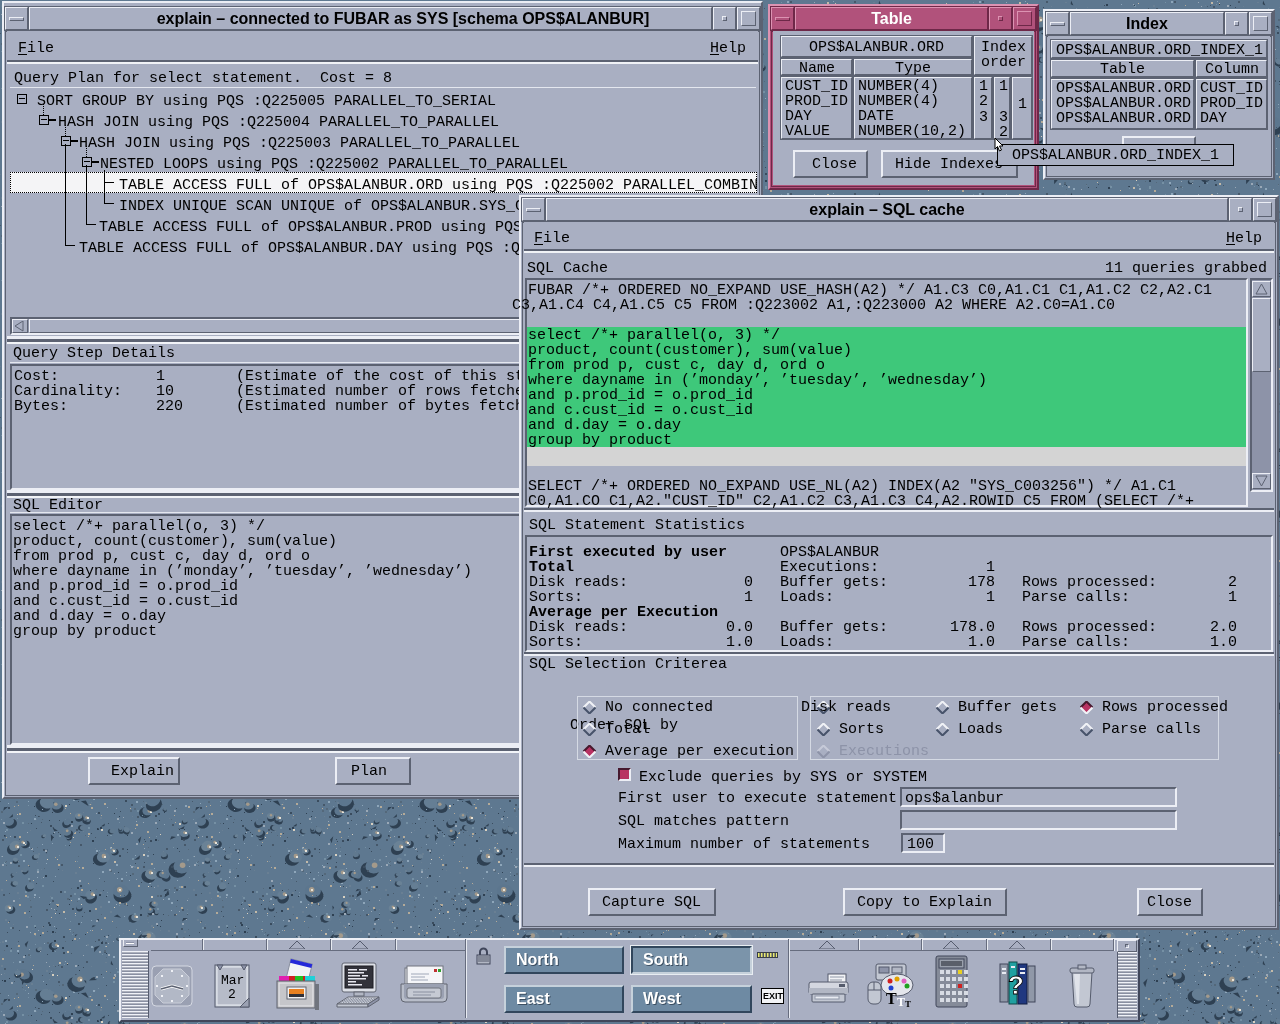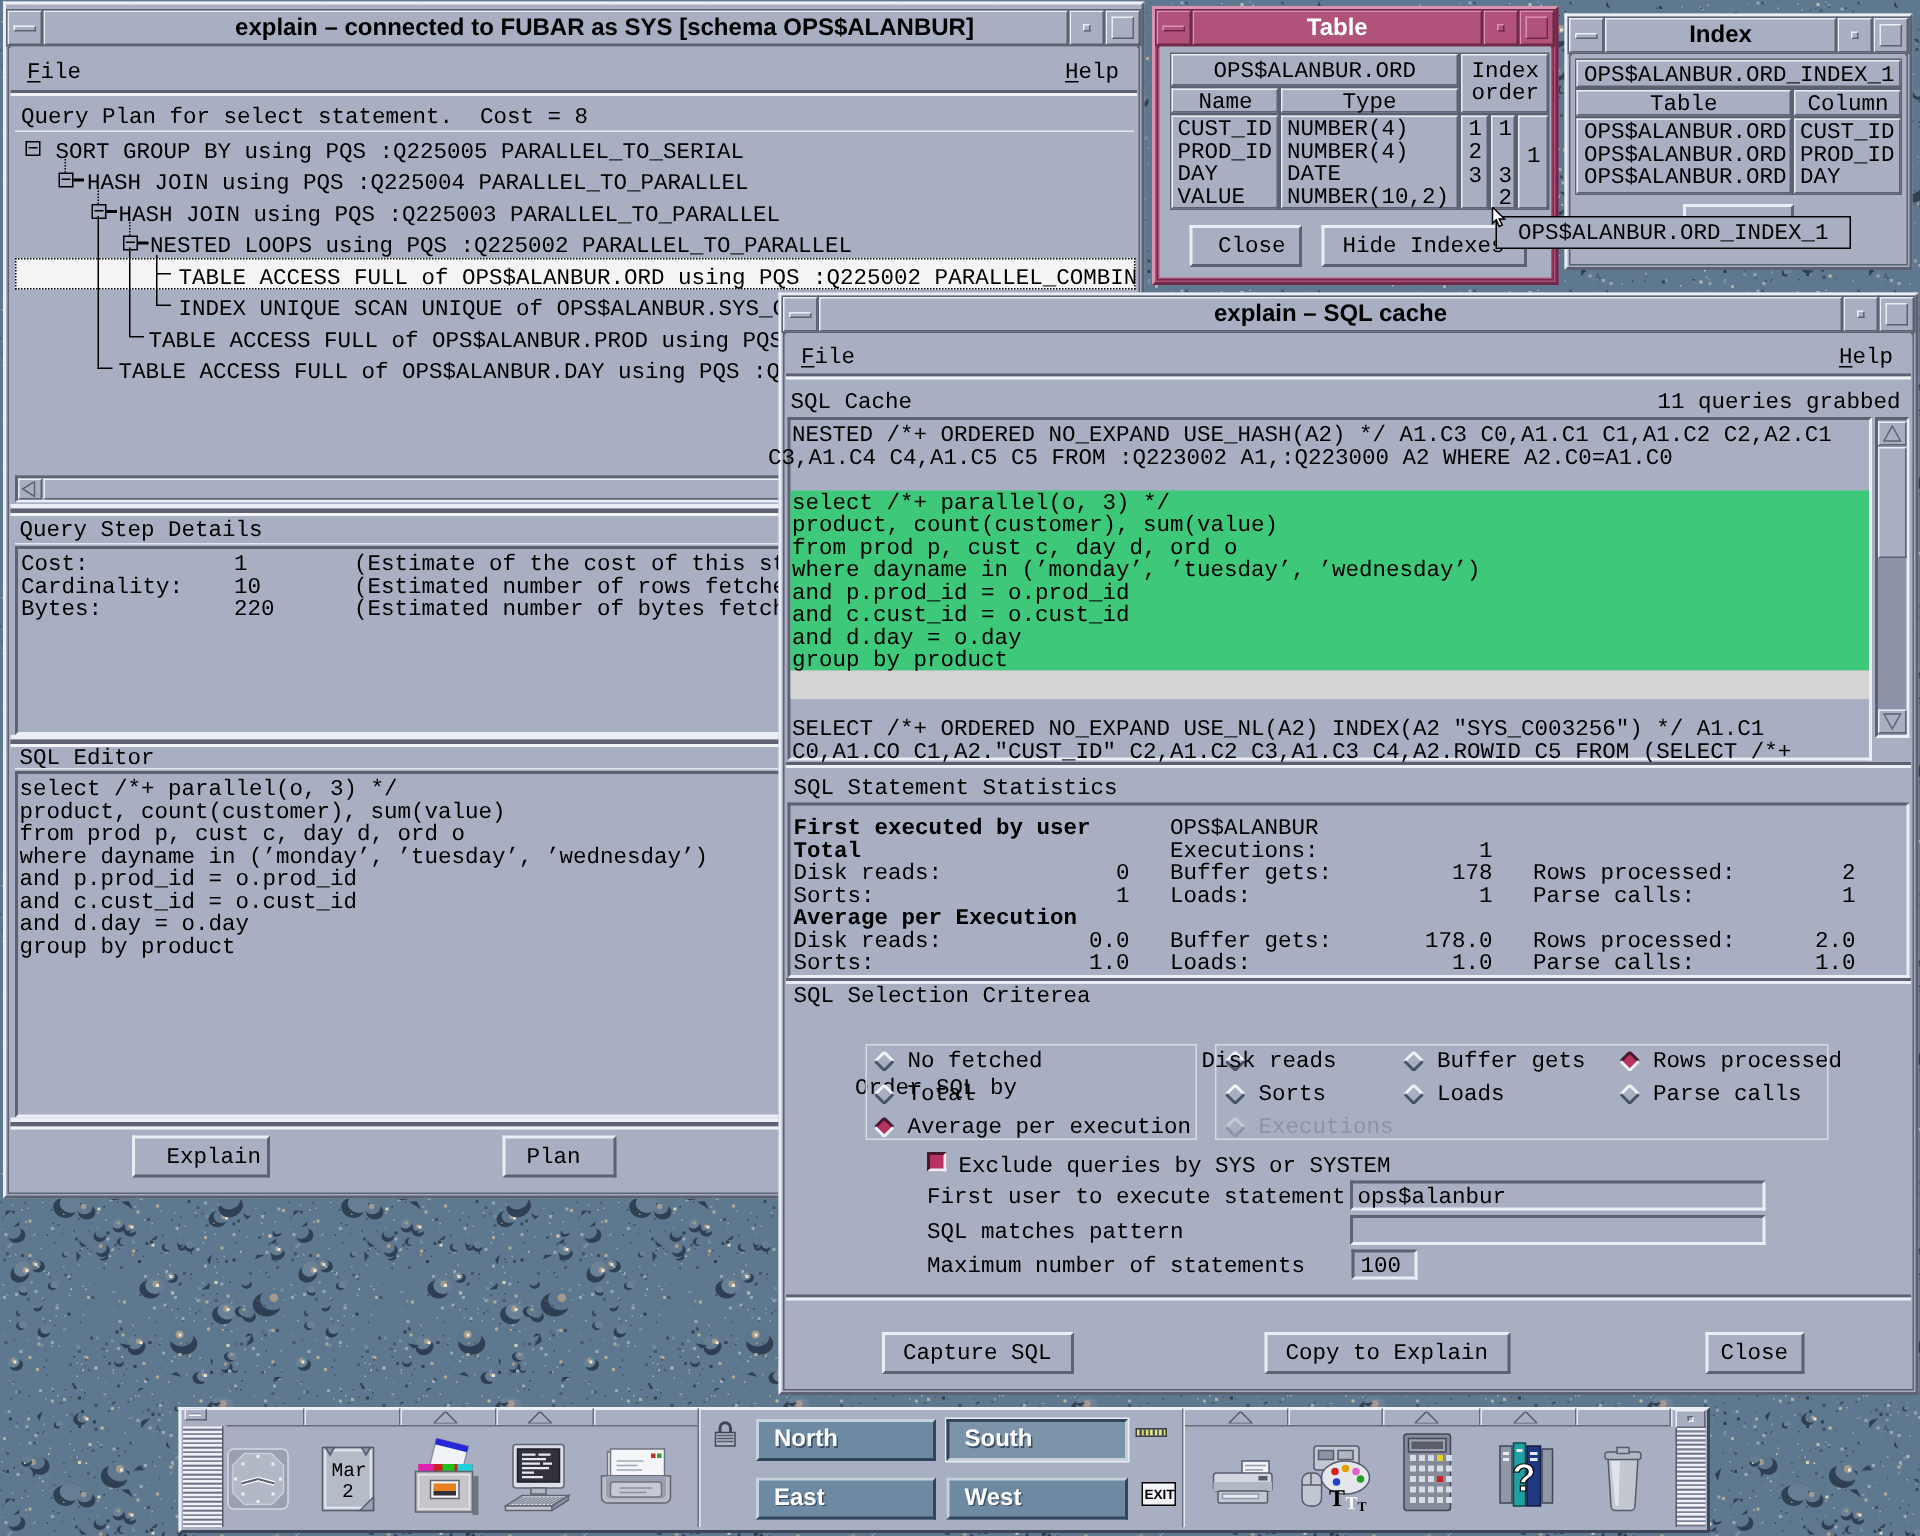--- a/index.html
+++ b/index.html
@@ -1257,21 +1257,21 @@
 <div class="a" style="left:534px;top:244px;width:9px;height:1px;background:#000;"></div>
 <div class="t " style="left:1226px;top:231px;">Help</div>
 <div class="a" style="left:1226px;top:244px;width:9px;height:1px;background:#000;"></div>
 <div class="a" style="left:524px;top:249px;width:750px;height:2px;background:#5c6272;"></div>
     <div class="a" style="left:524px;top:251px;width:750px;height:2px;background:#f0f2f6;"></div>
 <div class="t " style="left:527px;top:261px;">SQL Cache</div>
 <div class="t " style="left:1105px;top:261px;">11 queries grabbed</div>
 <div class="a" style="left:525px;top:278px;width:723px;height:229px;background:#a9afc2;border:2px solid;border-color:#5c6272 #eceef5 #eceef5 #5c6272;"></div>
 <div class="a" style="left:527px;top:327px;width:719px;height:120px;background:#3ec87a;"></div>
 <div class="a" style="left:527px;top:447px;width:719px;height:19px;background:#d4d4d4;"></div>
-<div class="t " style="left:528px;top:283px;">NESTED /*+ ORDERED NO_EXPAND USE_HASH(A2) */ A1.C3 C0,A1.C1 C1,A1.C2 C2,A2.C1</div>
+<div class="t " style="left:528px;top:283px;">FUBAR /*+ ORDERED NO_EXPAND USE_HASH(A2) */ A1.C3 C0,A1.C1 C1,A1.C2 C2,A2.C1</div>
 <div class="t " style="left:512px;top:298px;">C3,A1.C4 C4,A1.C5 C5 FROM :Q223002 A1,:Q223000 A2 WHERE A2.C0=A1.C0</div>
 <div class="t " style="left:528px;top:328px;">select /*+ parallel(o, 3) */</div>
 <div class="t " style="left:528px;top:343px;">product, count(customer), sum(value)</div>
 <div class="t " style="left:528px;top:358px;">from prod p, cust c, day d, ord o</div>
 <div class="t " style="left:528px;top:373px;">where dayname in (’monday’, ’tuesday’, ’wednesday’)</div>
 <div class="t " style="left:528px;top:388px;">and p.prod_id = o.prod_id</div>
 <div class="t " style="left:528px;top:403px;">and c.cust_id = o.cust_id</div>
 <div class="t " style="left:528px;top:418px;">and d.day = o.day</div>
 <div class="t " style="left:528px;top:433px;">group by product</div>
 <div class="t " style="left:528px;top:479px;">SELECT /*+ ORDERED NO_EXPAND USE_NL(A2) INDEX(A2 "SYS_C003256") */ A1.C1</div>
@@ -1324,21 +1324,21 @@
     <div class="a" style="left:524px;top:654px;width:750px;height:2px;background:#eceef5;"></div>
 <div class="t " style="left:529px;top:657px;">SQL Selection Criterea</div>
 <div class="t " style="left:570px;top:684px;margin-top:34px;">Order SQL by</div>
 <div class="a" style="left:577px;top:696px;width:221px;height:64px;border:1px solid #d5dae4;"></div>
 <div class="a" style="left:810px;top:696px;width:409px;height:64px;border:1px solid #d5dae4;"></div>
 <svg class="a" style="left:583px;top:701px" width="13" height="13">
       <polygon points="6.5,0.5 12.5,6.5 6.5,12.5 0.5,6.5" fill="#a9afc2"></polygon>
       <path d="M0.5,6.5 L6.5,0.5 L12.5,6.5" fill="none" stroke="#f0f2f6" stroke-width="2"></path>
       <path d="M12.5,6.5 L6.5,12.5 L0.5,6.5" fill="none" stroke="#47536a" stroke-width="2"></path>
     </svg>
-<div class="t " style="left:605px;top:700px;">No fetched</div>
+<div class="t " style="left:605px;top:700px;">No connected</div>
 <svg class="a" style="left:583px;top:723px" width="13" height="13">
       <polygon points="6.5,0.5 12.5,6.5 6.5,12.5 0.5,6.5" fill="#a9afc2"></polygon>
       <path d="M0.5,6.5 L6.5,0.5 L12.5,6.5" fill="none" stroke="#f0f2f6" stroke-width="2"></path>
       <path d="M12.5,6.5 L6.5,12.5 L0.5,6.5" fill="none" stroke="#47536a" stroke-width="2"></path>
     </svg>
 <div class="t " style="left:605px;top:722px;">Total</div>
 <svg class="a" style="left:583px;top:745px" width="13" height="13">
       <polygon points="6.5,0.5 12.5,6.5 6.5,12.5 0.5,6.5" fill="#b83262"></polygon>
       <path d="M0.5,6.5 L6.5,0.5 L12.5,6.5" fill="none" stroke="#47192e" stroke-width="2"></path>
       <path d="M12.5,6.5 L6.5,12.5 L0.5,6.5" fill="none" stroke="#f0f2f6" stroke-width="2"></path>

